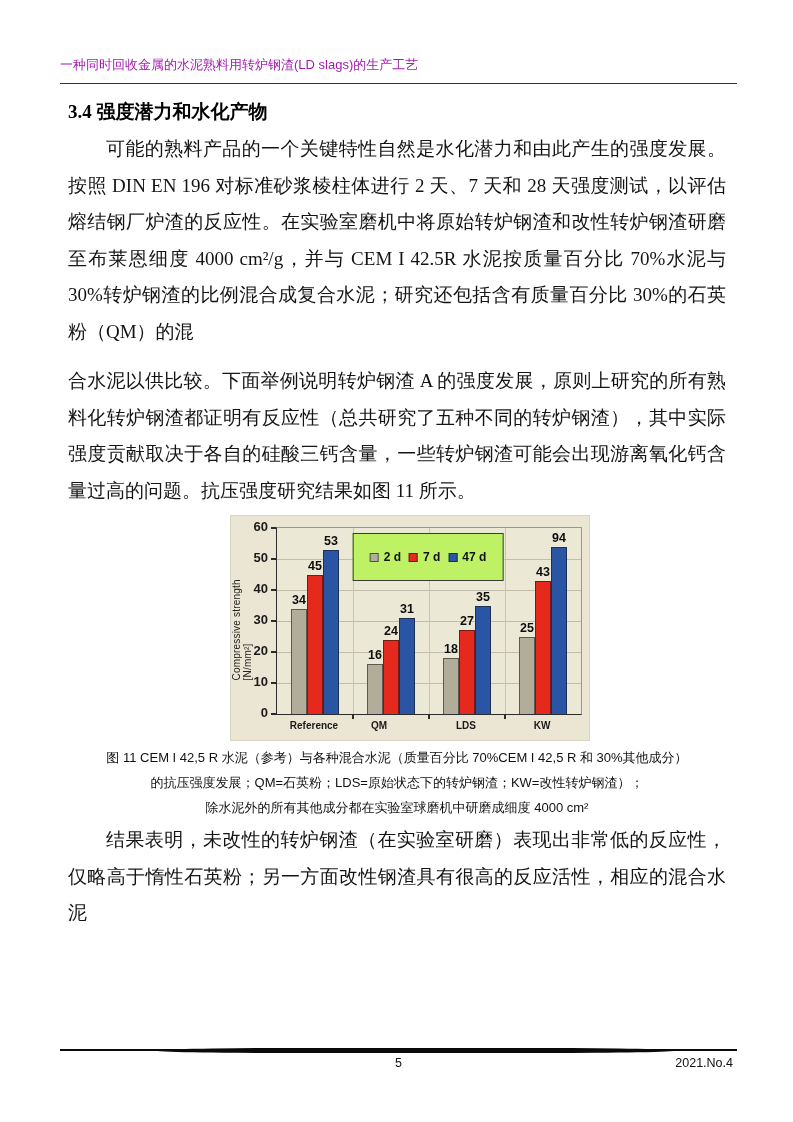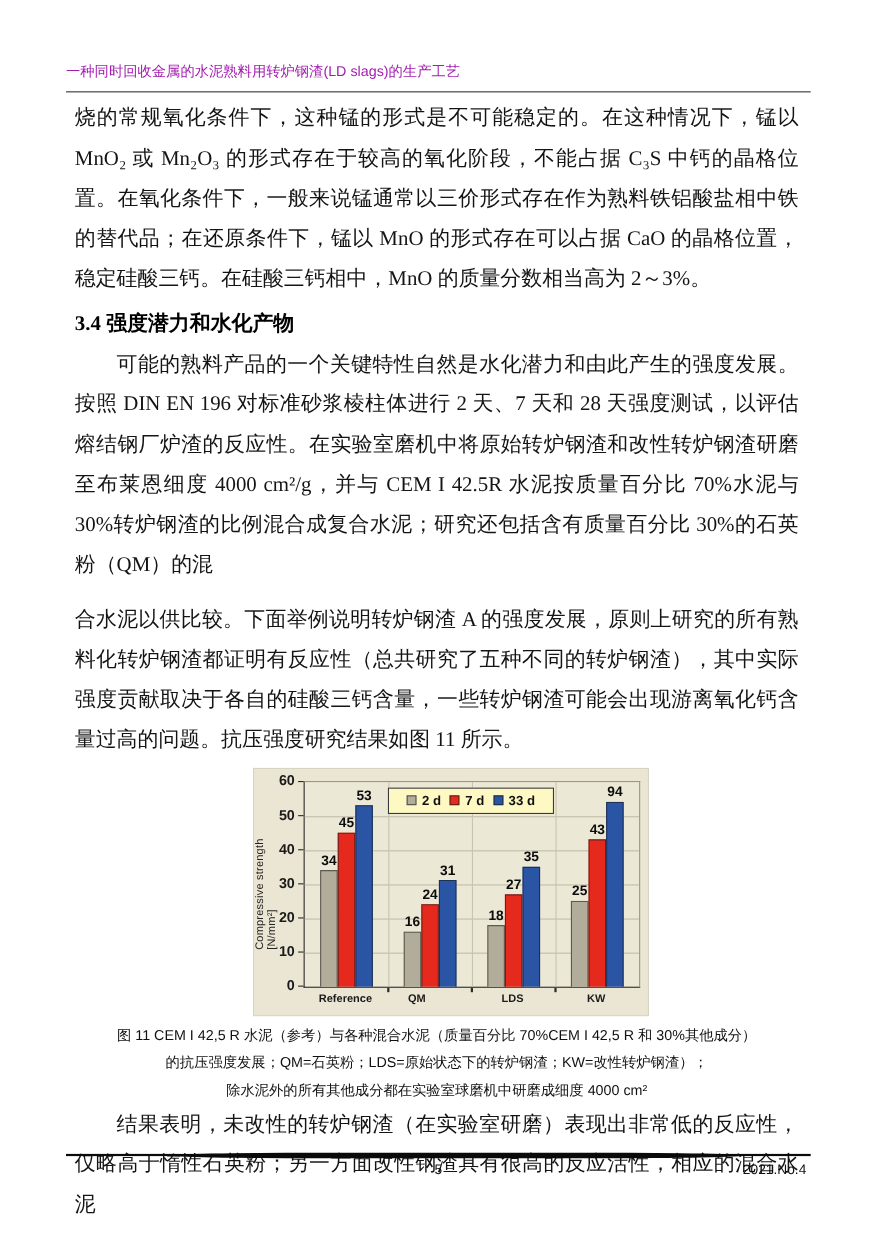--- a/index.html
+++ b/index.html
@@ -28,22 +28,22 @@
   .ytick-label{position:absolute;width:30px;text-align:right;font-size:13px;color:#1a1a1a;font-weight:600;}
   .ytick-mark{position:absolute;width:5px;height:1.5px;background:#2b2b2b;}
   .xtick-mark{position:absolute;width:1.5px;height:4px;background:#2b2b2b;}
   .ylabel{position:absolute;left:1px;top:105px;transform:translateY(-50%) rotate(180deg);
     writing-mode:vertical-rl;font-size:10px;color:#222;letter-spacing:.2px;}
   .bar-group{position:absolute;bottom:0;display:flex;align-items:flex-end;justify-content:center;}
   .bar-col{display:flex;flex-direction:column;align-items:center;justify-content:flex-end;}
   .bar-value{font-size:12.5px;font-weight:600;color:#0d0d0d;line-height:14px;margin-bottom:2px;}
   .bar{width:16px;box-sizing:border-box;border:1px solid rgba(20,20,20,.55);border-bottom:none;}
   .xcat-label{position:absolute;font-size:10px;font-weight:600;color:#1a1a1a;text-align:center;transform:translateX(-50%);}
-  .legend{position:absolute;display:flex;align-items:center;gap:8px;background:#fef9c3;
-    border:1.5px solid #3a3a3a;padding:4px 16px;transform:translateX(-50%);}
+  .legend{position:absolute;display:flex;align-items:center;gap:8px;background:#bef264;
+    border:1.5px solid #3a3a3a;padding:16px 16px;transform:translateX(-50%);}
   .legend-item{display:flex;align-items:center;gap:5px;}
   .legend-swatch{width:9px;height:9px;border:1px solid rgba(20,20,20,.6);box-sizing:border-box;}
   .legend-label{font-size:12px;font-weight:600;color:#111;}
   
   .caption{margin-top:4px;text-align:center;font-family:"Liberation Sans","DejaVu Sans",sans-serif;
     font-size:13px;line-height:25px;color:#111;}
   
   .footer{position:absolute;left:60px;right:56px;top:1049px;}
   .footer-rule{position:relative;height:2px;background:#0a0a0a;}
   .footer-rule::before{content:"";position:absolute;left:14%;right:9%;top:-1.5px;height:5px;background:#0a0a0a;border-radius:50% / 100%;}
@@ -55,21 +55,20 @@
 </head>
 <body>
 
 <div class="page">
 
   <div class="header">
     <span>一种同时回收金属的水泥熟料用转炉钢渣(LD slags)的生产工艺</span>
   </div>
 
   <div class="content">
-    <p class="para">烧的常规氧化条件下，这种锰的形式是不可能稳定的。在这种情况下，锰以 MnO₂ 或 Mn₂O₃ 的形式存在于较高的氧化阶段，不能占据 C₃S 中钙的晶格位置。在氧化条件下，一般来说锰通常以三价形式存在作为熟料铁铝酸盐相中铁的替代品；在还原条件下，锰以 MnO 的形式存在可以占据 CaO 的晶格位置，稳定硅酸三钙。在硅酸三钙相中，MnO 的质量分数相当高为 2～3%。</p>
 
     <div class="section-heading">3.4 强度潜力和水化产物</div>
 
     <p class="para indent">可能的熟料产品的一个关键特性自然是水化潜力和由此产生的强度发展。按照 DIN EN 196 对标准砂浆棱柱体进行 2 天、7 天和 28 天强度测试，以评估熔结钢厂炉渣的反应性。在实验室磨机中将原始转炉钢渣和改性转炉钢渣研磨至布莱恩细度 4000 cm²/g，并与 CEM I 42.5R 水泥按质量百分比 70%水泥与 30%转炉钢渣的比例混合成复合水泥；研究还包括含有质量百分比 30%的石英粉（QM）的混</p>
     <p class="para gap-top">合水泥以供比较。下面举例说明转炉钢渣 A 的强度发展，原则上研究的所有熟料化转炉钢渣都证明有反应性（总共研究了五种不同的转炉钢渣），其中实际强度贡献取决于各自的硅酸三钙含量，一些转炉钢渣可能会出现游离氧化钙含量过高的问题。抗压强度研究结果如图 11 所示。</p>
 
     <div class="figure">
       <div class="chart" id="chart">
         <div class="ylabel">Compressive strength [N/mm²]</div>
         <div class="plot" id="plot">
@@ -163,21 +162,21 @@
             <div class="legend-item">
               <div class="legend-swatch" style="background: rgb(178, 173, 155);"></div>
               <div class="legend-label">2 d</div>
             </div>
             <div class="legend-item">
               <div class="legend-swatch" style="background: rgb(229, 42, 29);"></div>
               <div class="legend-label">7 d</div>
             </div>
             <div class="legend-item">
               <div class="legend-swatch" style="background: rgb(42, 84, 164);"></div>
-              <div class="legend-label">33 d</div>
+              <div class="legend-label">47 d</div>
             </div>
           </div>
         </div>
       <div class="caption">
         <div>图 11 CEM I 42,5 R 水泥（参考）与各种混合水泥（质量百分比 70%CEM I 42,5 R 和 30%其他成分）</div>
         <div>的抗压强度发展；QM=石英粉；LDS=原始状态下的转炉钢渣；KW=改性转炉钢渣）；</div>
         <div>除水泥外的所有其他成分都在实验室球磨机中研磨成细度 4000 cm²</div>
       </div>
     </div>
 

